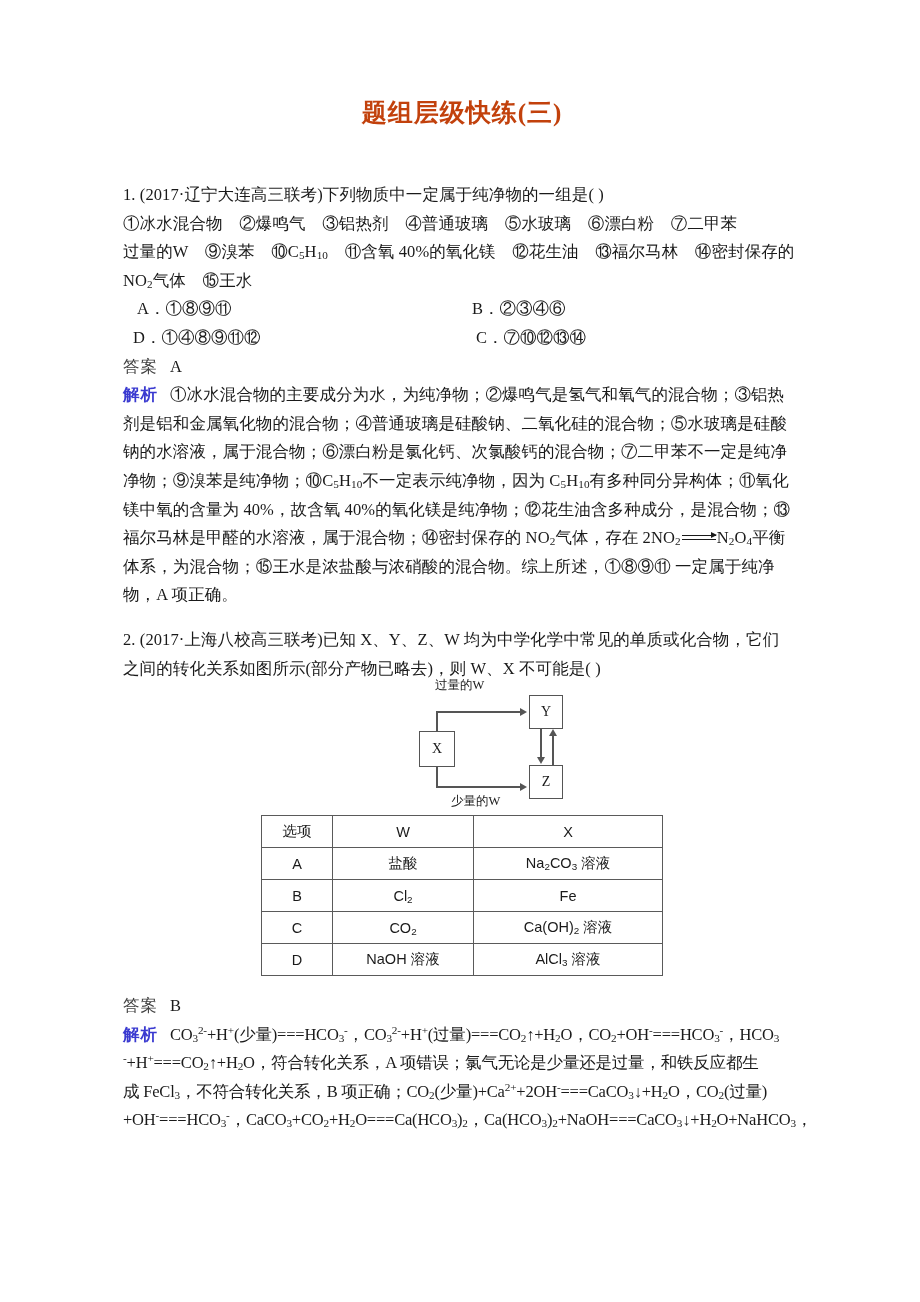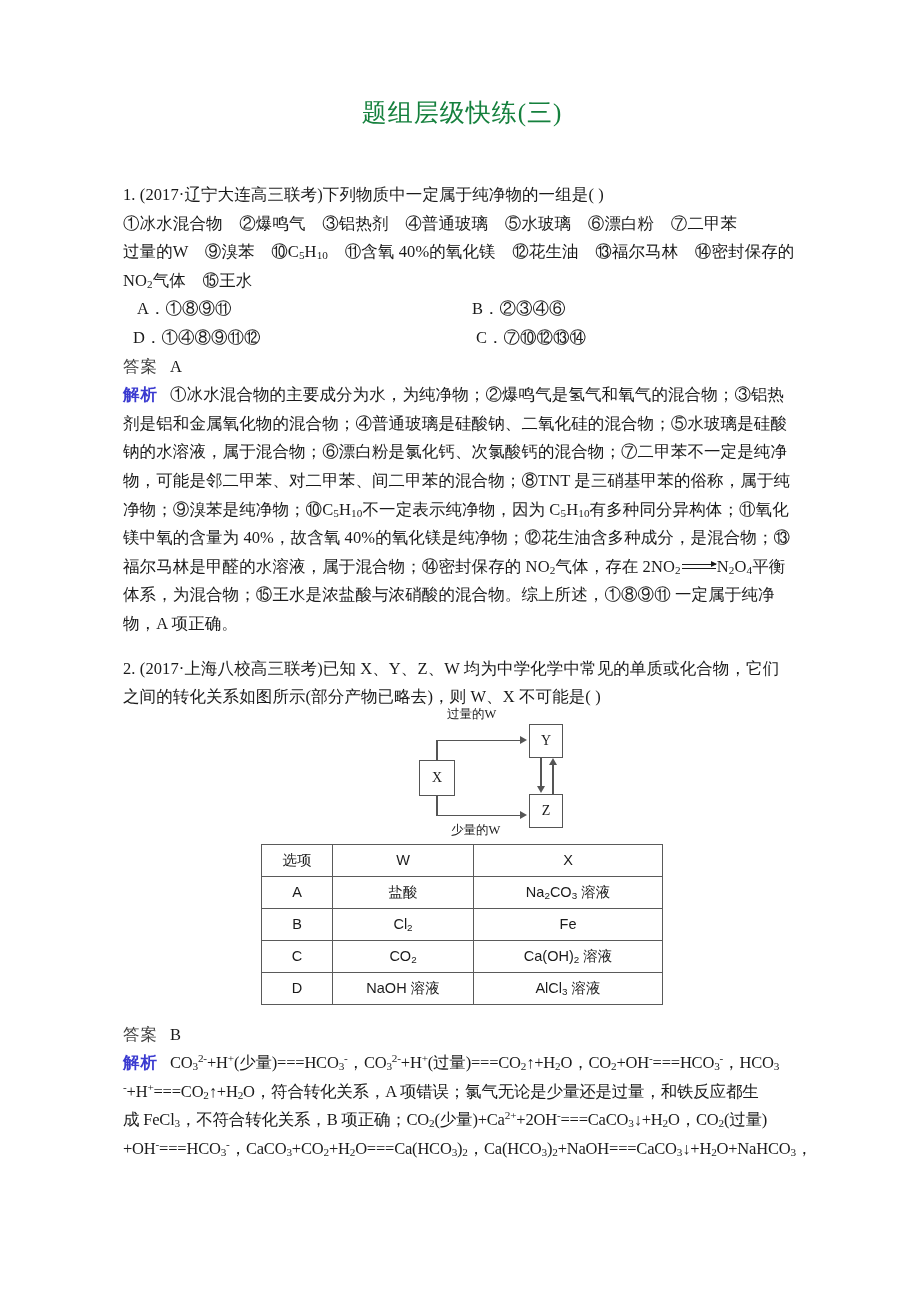--- a/index.html
+++ b/index.html
@@ -23,22 +23,22 @@
   }
   .content {
     position: absolute;
     left: 123px;
     top: 96px;
     width: 678px;
   }
 
   
   .doc-title {
-    color: #15803d;
-    font-weight: normal;
+    color: #c2410c;
+    font-weight: bold;
     font-size: 25px;
     text-align: center;
     letter-spacing: 1px;
     margin: 0 0 52px 0;
     font-family: "Liberation Serif", "DejaVu Serif", serif;
   }
 
   
   .q-block { margin-bottom: 0; }
   .line {
@@ -141,21 +141,21 @@
   .dbox.x { left: 24px;  top: 38px; width: 36px; height: 36px; line-height: 34px; }
   .dbox.y { left: 134px; top: 2px;  width: 34px; height: 34px; line-height: 32px; }
   .dbox.z { left: 134px; top: 72px; width: 34px; height: 34px; line-height: 32px; }
 
   .dlabel {
     position: absolute;
     font-size: 12.5px;
     white-space: nowrap;
     font-family: "Liberation Serif", "DejaVu Serif", serif;
   }
-  .dlabel.top    { left: 52px; top: -16px; }
+  .dlabel.top    { left: 40px; top: -16px; }
   .dlabel.bottom { left: 44px; top: 100px; margin-left: 12px; }
 
   .dline { position: absolute; background: #555; }
   .dah {
     position: absolute;
     width: 0; height: 0;
     border-top: 4px solid transparent;
     border-bottom: 4px solid transparent;
     border-left: 7px solid #555;
   }
@@ -226,21 +226,20 @@
       </div>
 
       <div class="ans-line">
         <span class="label-answer">答案</span><span>A</span>
       </div>
 
       <div class="ana-body">
         <div class="line"><span class="label-analysis">解析</span><span>①冰水混合物的主要成分为水，为纯净物；②爆鸣气是氢气和氧气的混合物；③铝热</span></div>
         <div class="line">剂是铝和金属氧化物的混合物；④普通玻璃是硅酸钠、二氧化硅的混合物；⑤水玻璃是硅酸</div>
         <div class="line">钠的水溶液，属于混合物；⑥漂白粉是氯化钙、次氯酸钙的混合物；⑦二甲苯不一定是纯净</div>
-        <div class="line">物，可能是邻二甲苯、对二甲苯、间二甲苯的混合物；⑧TNT 是三硝基甲苯的俗称，属于纯</div>
         <div class="line">净物；⑨溴苯是纯净物；⑩C<sub>5</sub>H<sub>10</sub>不一定表示纯净物，因为 C<sub>5</sub>H<sub>10</sub>有多种同分异构体；⑪氧化</div>
         <div class="line">镁中氧的含量为 40%，故含氧 40%的氧化镁是纯净物；⑫花生油含多种成分，是混合物；⑬</div>
         <div class="line">福尔马林是甲醛的水溶液，属于混合物；⑭密封保存的 NO<sub>2</sub>气体，存在 2NO<sub>2</sub><span class="eqarrow"><i class="top"></i><i class="bot"></i><b></b></span>N<sub>2</sub>O<sub>4</sub>平衡</div>
         <div class="line">体系，为混合物；⑮王水是浓盐酸与浓硝酸的混合物。综上所述，①⑧⑨⑪ 一定属于纯净</div>
         <div class="line">物，A 项正确。</div>
       </div>
     </div>
 
     <div class="q-block" style="margin-top:16px;">
 

